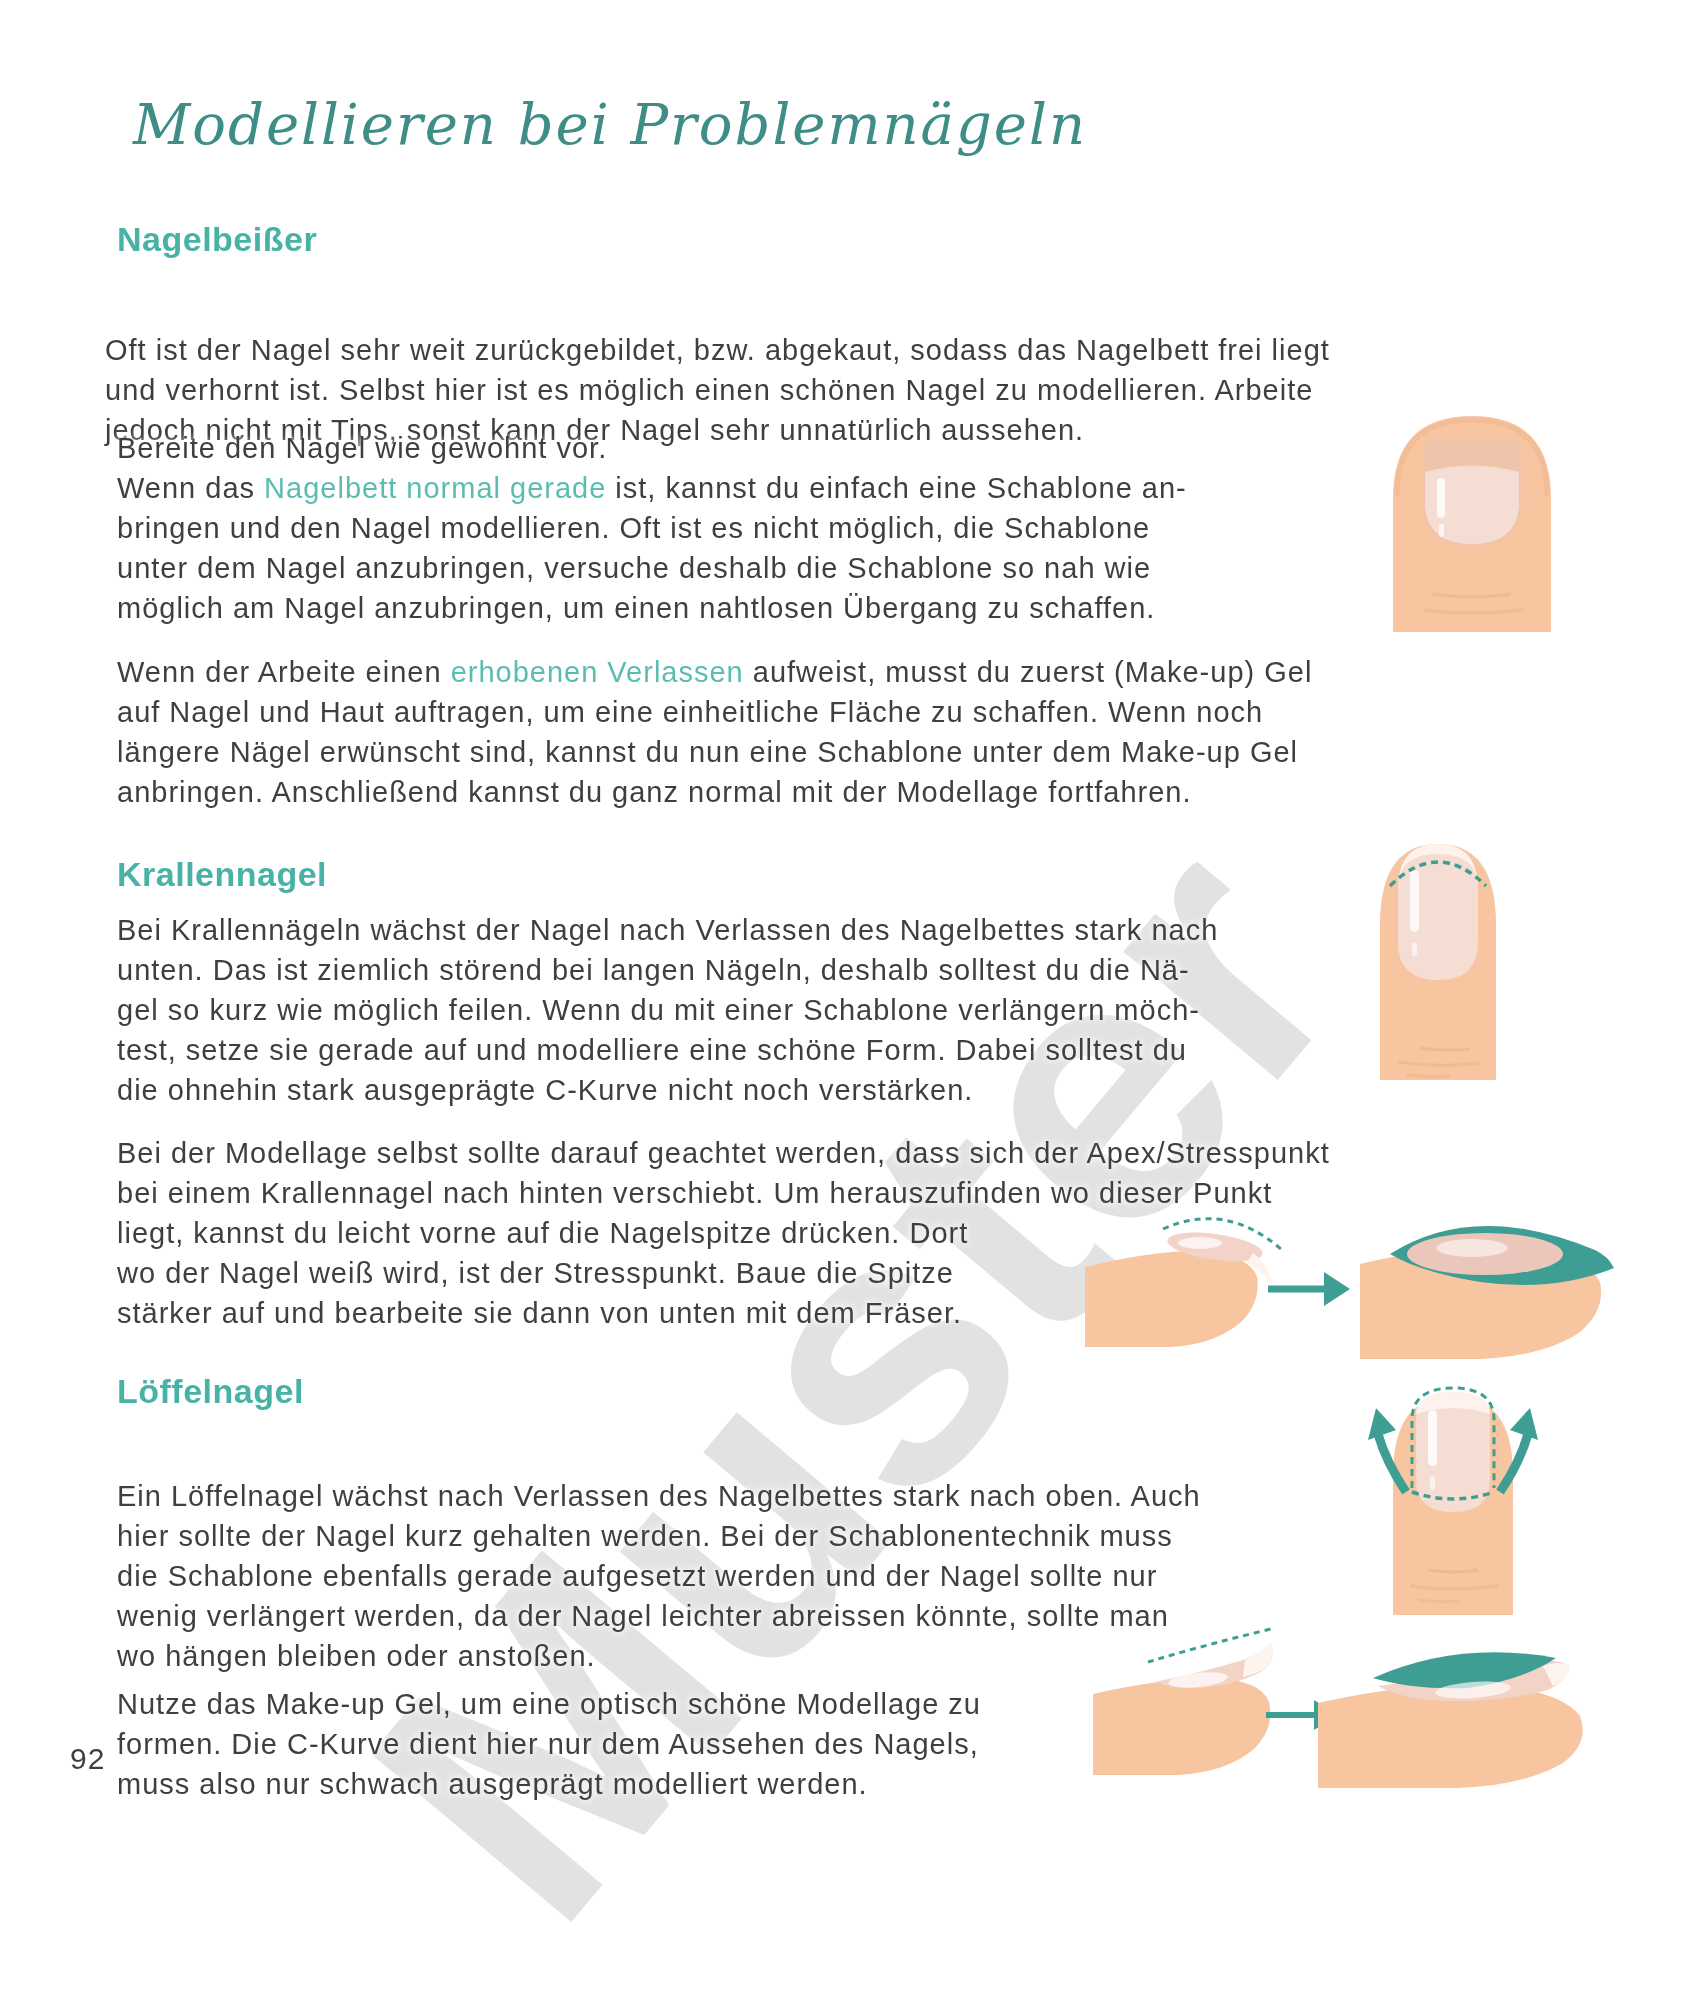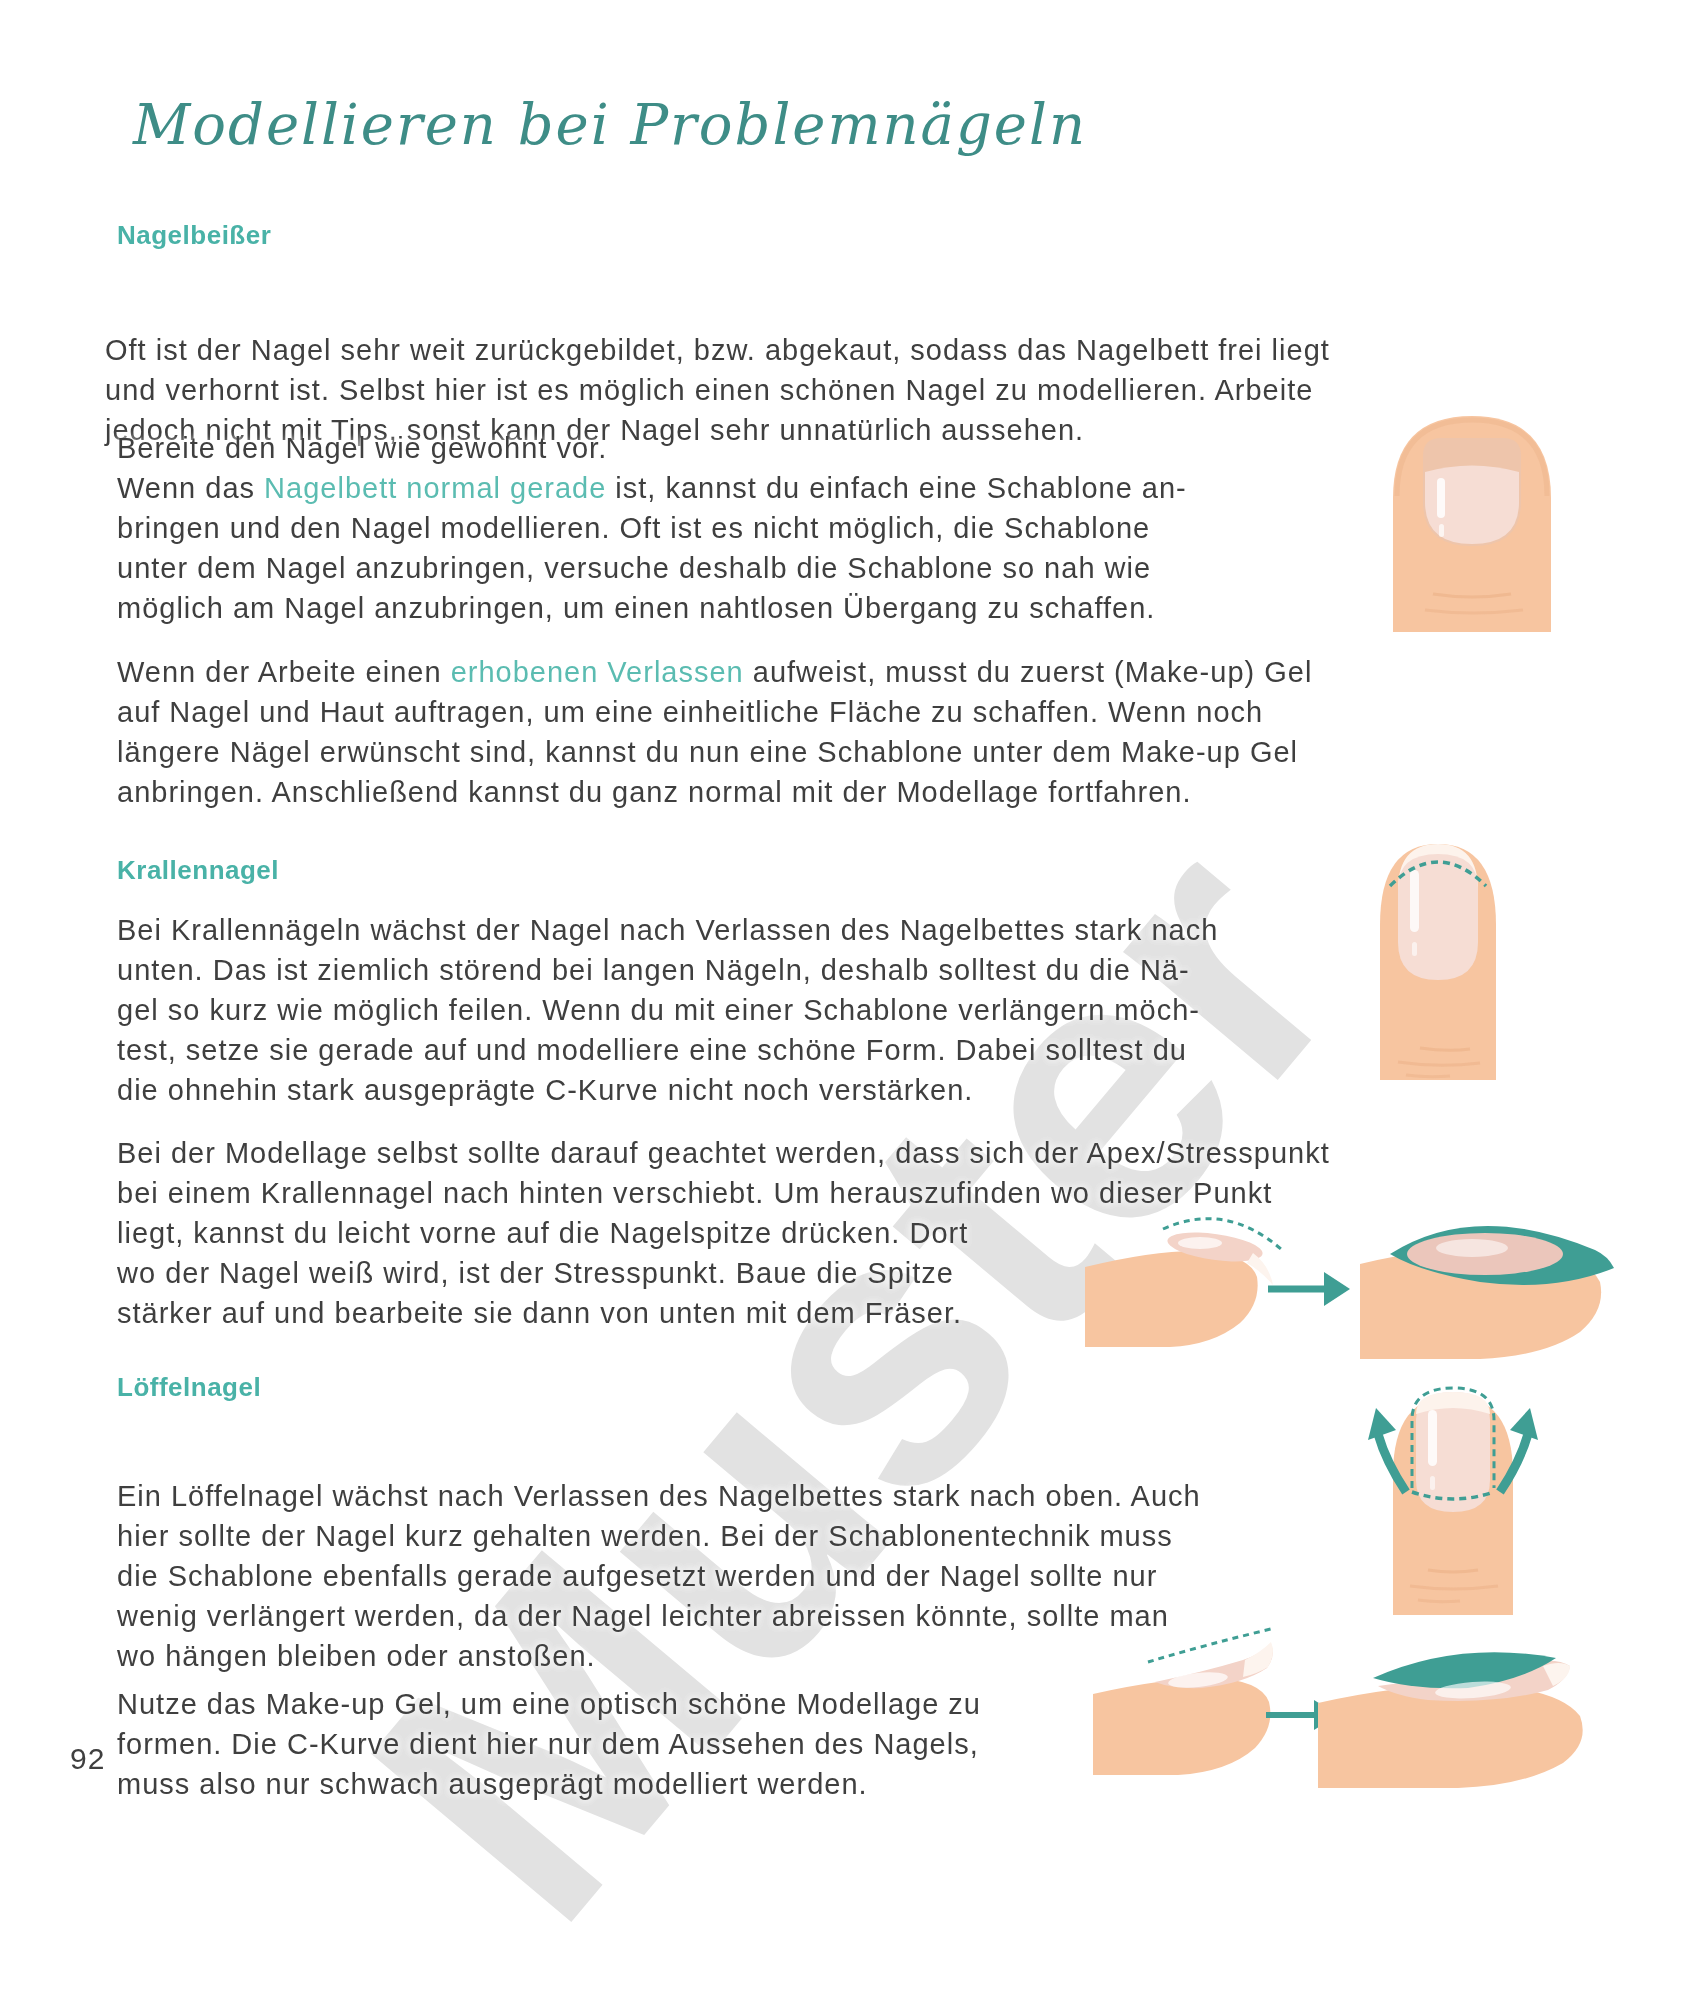--- a/index.html
+++ b/index.html
@@ -32,21 +32,21 @@
   .script-title{
     font-family:"DejaVu Serif", serif;
     font-style:italic;
     font-weight:400;
     font-size:56px;
     letter-spacing:2px;
     color:#3e8d87;
   }
   h2.sec{
     margin:0;
-    font-size:26px;
+    font-size:34px;
     font-weight:700;
     color:#49b2a7;
     letter-spacing:0.5px;
   }
   p.body{
     margin:0;
     font-size:29px;
     line-height:40px;
     letter-spacing:1px;
     white-space:pre-line;

